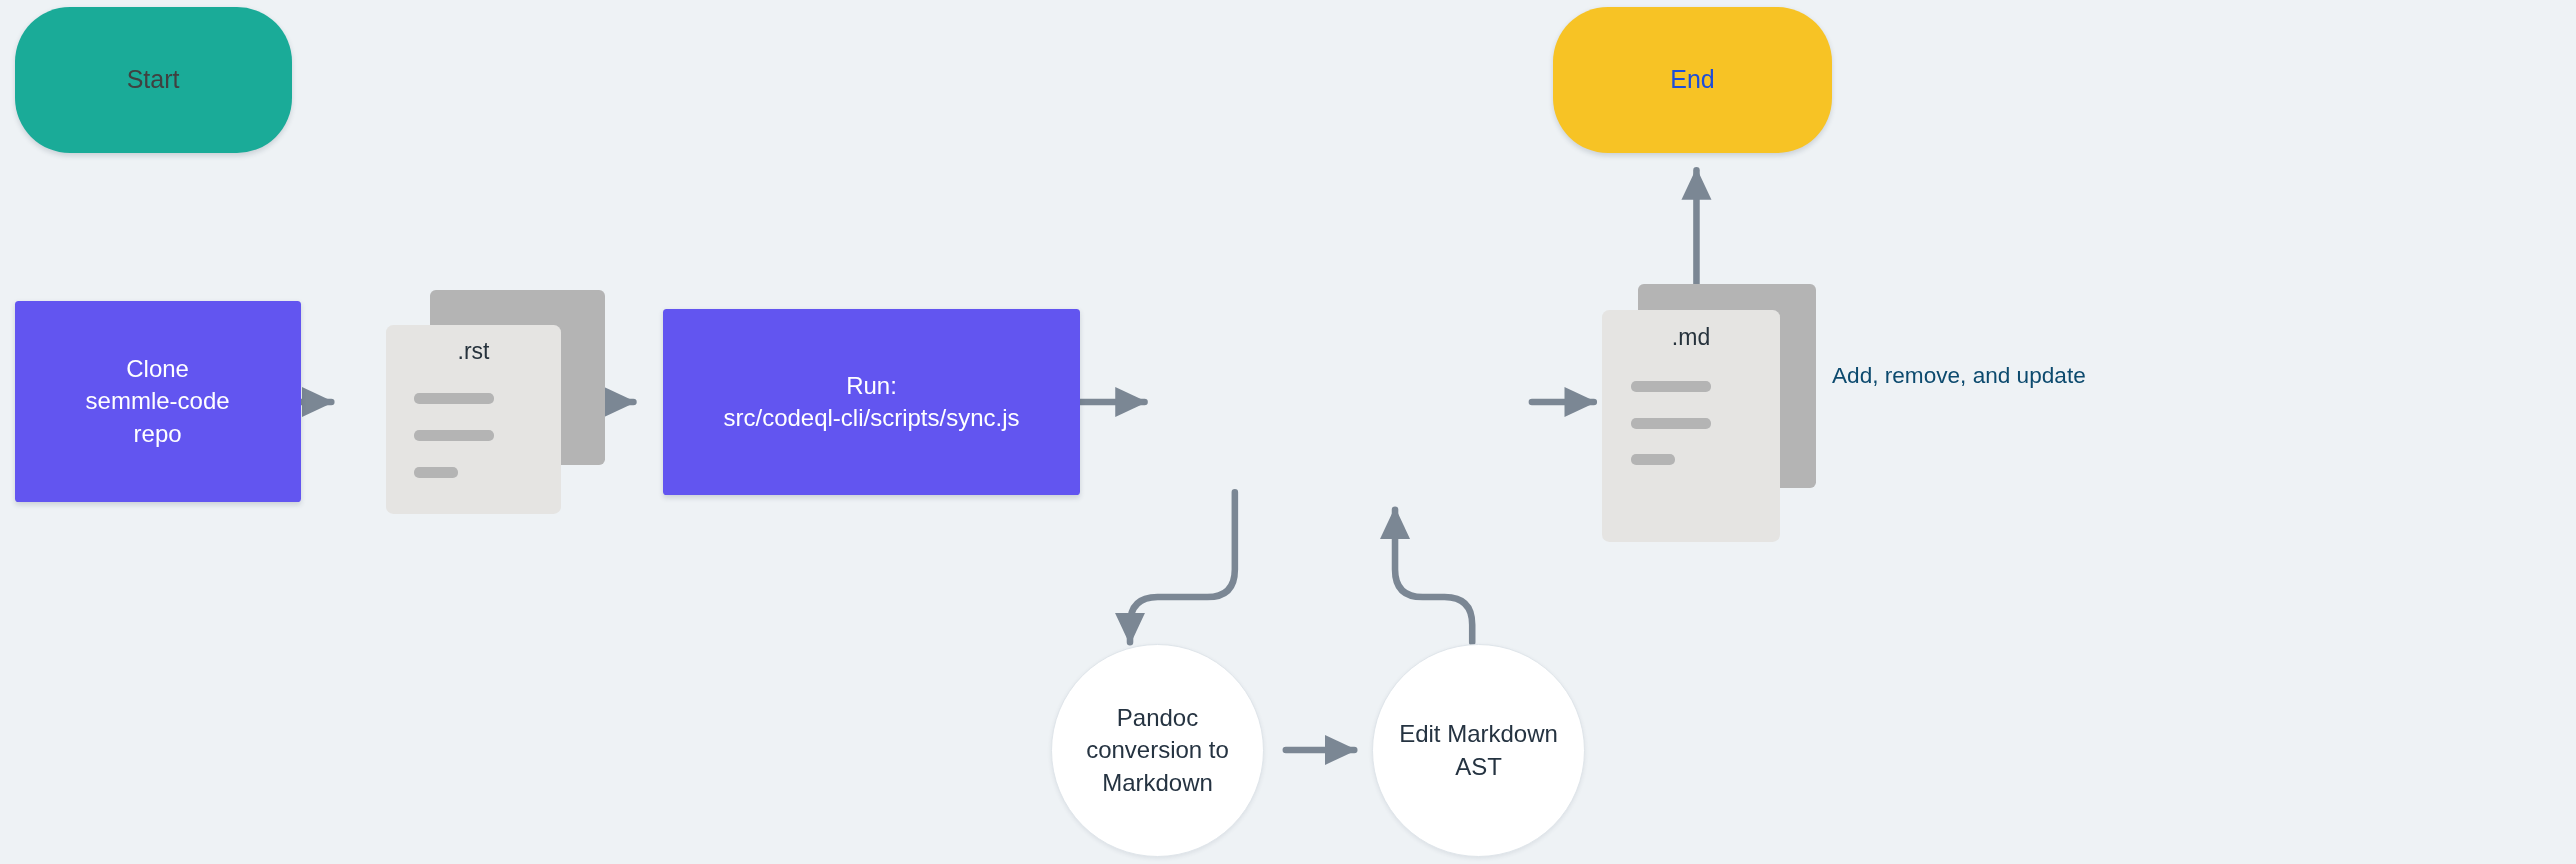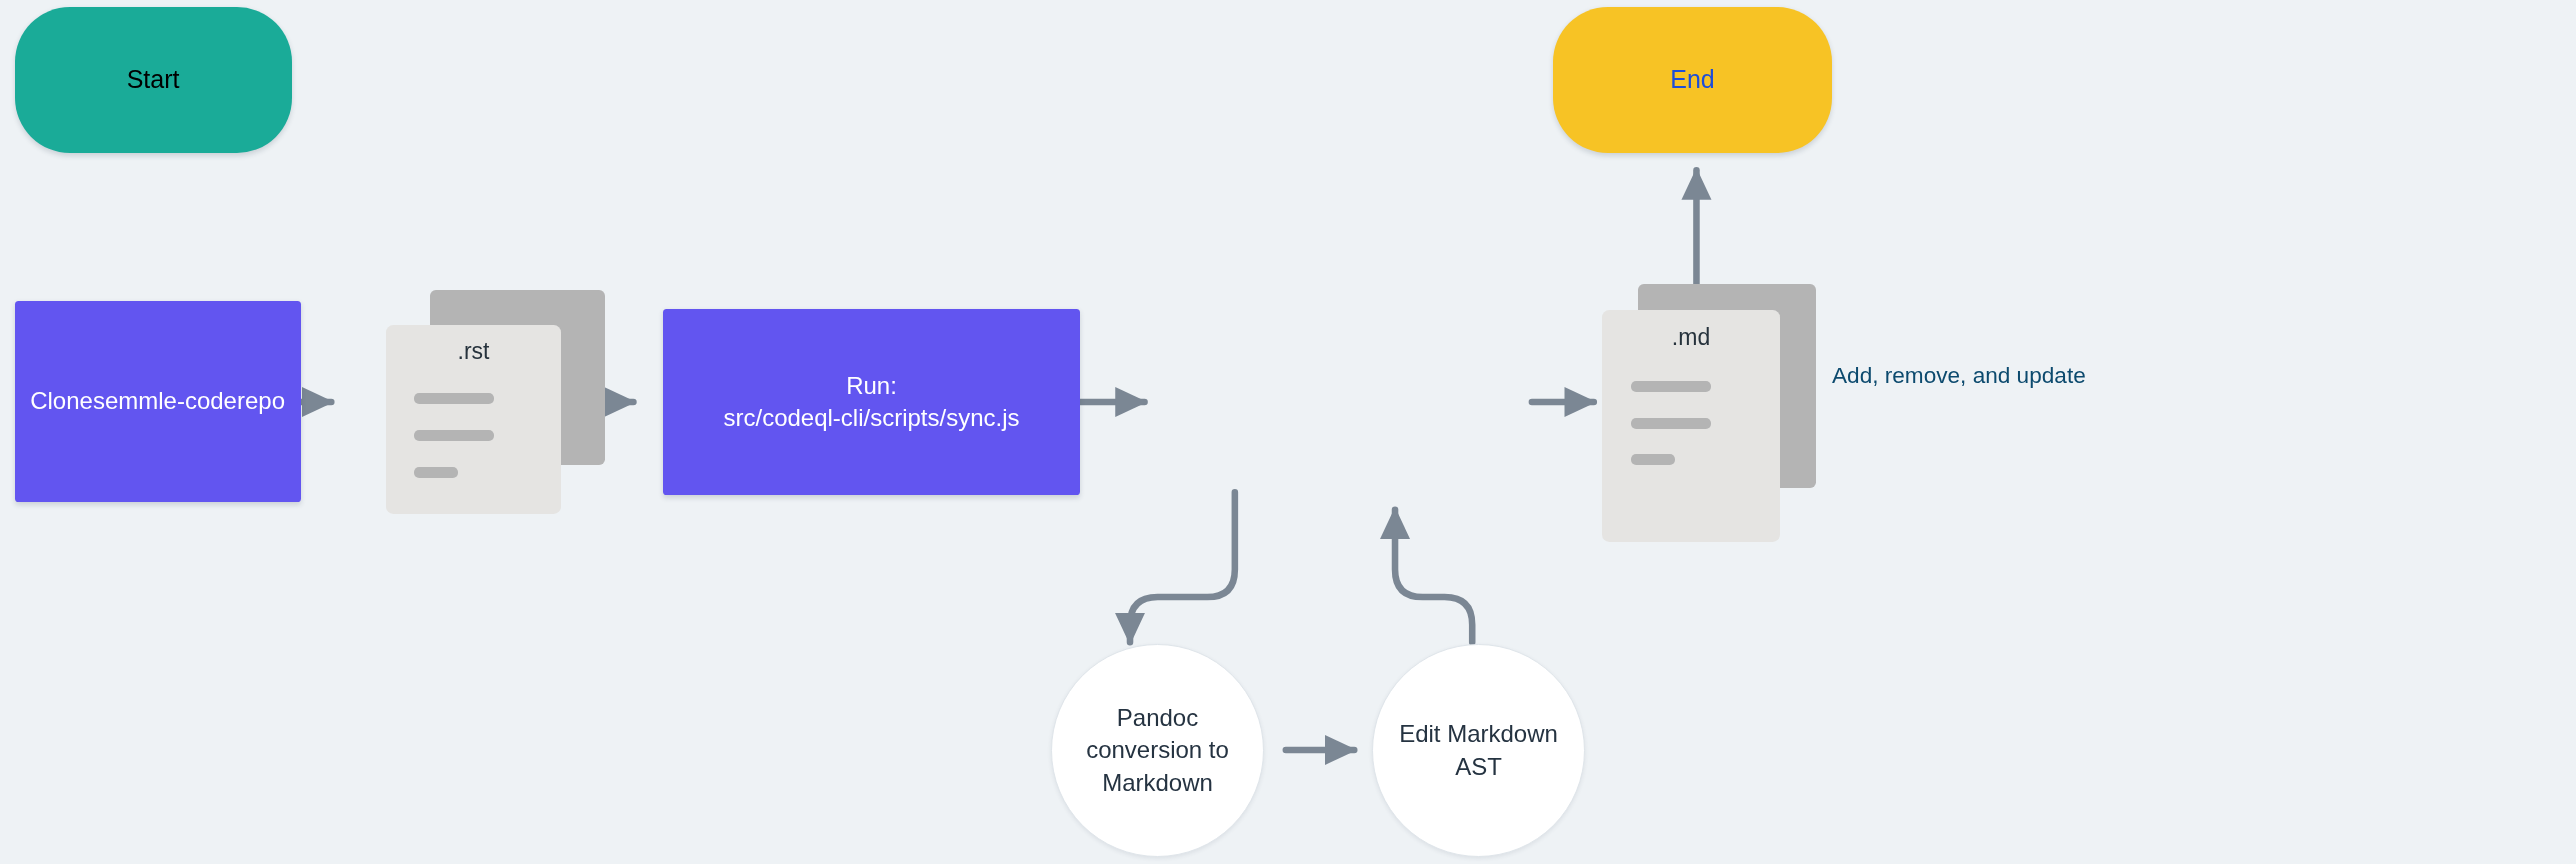--- a/index.html
+++ b/index.html
@@ -38,21 +38,21 @@
   }
 
   
   .pill {
     border-radius: 55px;
     box-shadow: 0 2.2px 5.1px rgba(40,60,80,0.17);
     font-size: 25px;
   }
   .pill-start {
     background: #1aab98;
-    color: #000000;
+    color: #404040;
   }
   .pill-end {
     background: #f7c325;
     color: #1d4ed8;
   }
 
   
   .proc {
     background: #6255f0;
     color: #ffffff;
@@ -141,21 +141,21 @@
       <path d="M 1766 1030 L 1860 1030" marker-end="url(#arrowhead)"></path>
 
       <path d="M 2022 882 L 2022 858 Q 2022 820 1984 820 L 1954 820 Q 1916 820 1916 782 L 1916 700" marker-end="url(#arrowhead)"></path>
     </g>
   </svg>
 
   <div class="node pill pill-start" style="left:14.6px; top:7.3px; width:277px; height:146px;">
     <span>Start</span>
   </div>
 
-  <div class="node proc" style="left:14.6px; top:301px; width:286px; height:201px; flex-direction:row;">
+  <div class="node proc" style="left:14.6px; top:301px; width:286px; height:201px; flex-direction:column;">
     <span>Clone</span>
     <span>semmle-code</span>
     <span>repo</span>
   </div>
 
   <div class="docstack" style="left:386px; top:290px; width:218px; height:224px;">
     <div class="doc-back" style="left:44px; top:0px; width:175px; height:175px;"></div>
     <div class="doc-front" style="left:0px; top:35px; width:175px; height:189px;">
       <div class="doc-ext" style="left:0; top:13px;">.rst</div>
       <div class="doc-line" style="left:28px; top:68px; width:80px;"></div>

